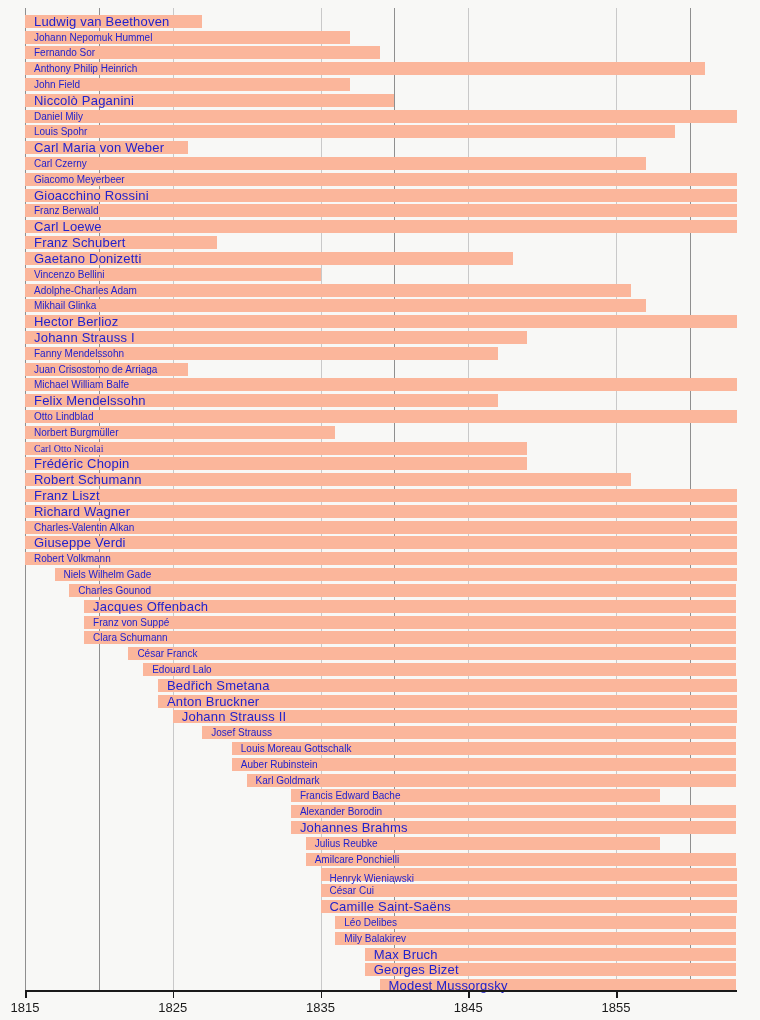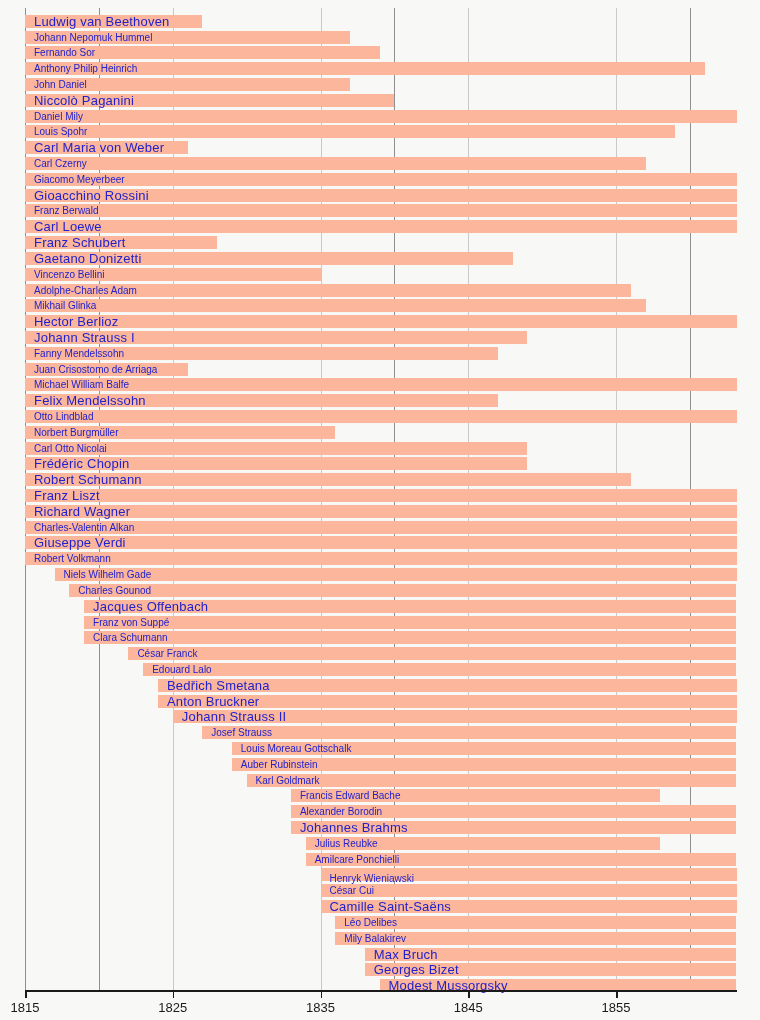--- a/index.html
+++ b/index.html
@@ -72,21 +72,21 @@
   <div id="rows">
       <div class="bar" style="top: 14.7px; left: 25px; width: 177.3px;"></div>
       <span class="bar-label large" style="top: 14.7px; left: 34px;">Ludwig van Beethoven</span>
       <div class="bar" style="top: 30.5px; left: 25px; width: 325.1px;"></div>
       <span class="bar-label small" style="top: 30.5px; left: 34px;">Johann Nepomuk Hummel</span>
       <div class="bar" style="top: 46.3px; left: 25px; width: 354.6px;"></div>
       <span class="bar-label small" style="top: 46.3px; left: 34px;">Fernando Sor</span>
       <div class="bar" style="top: 62.1px; left: 25px; width: 679.6px;"></div>
       <span class="bar-label small" style="top: 62.1px; left: 34px;">Anthony Philip Heinrich</span>
       <div class="bar" style="top: 77.9px; left: 25px; width: 325.1px;"></div>
-      <span class="bar-label small" style="top: 77.9px; left: 34px;">John Daniel</span>
+      <span class="bar-label small" style="top: 77.9px; left: 34px;">John Field</span>
       <div class="bar" style="top: 93.8px; left: 25px; width: 369.4px;"></div>
       <span class="bar-label large" style="top: 93.8px; left: 34px;">Niccolò Paganini</span>
       <div class="bar" style="top: 109.6px; left: 25px; width: 711.5px;"></div>
       <span class="bar-label small" style="top: 109.6px; left: 34px;">Daniel Mily</span>
       <div class="bar" style="top: 125.4px; left: 25px; width: 650.1px;"></div>
       <span class="bar-label small" style="top: 125.4px; left: 34px;">Louis Spohr</span>
       <div class="bar" style="top: 141.2px; left: 25px; width: 162.5px;"></div>
       <span class="bar-label large" style="top: 141.2px; left: 34px;">Carl Maria von Weber</span>
       <div class="bar" style="top: 157px; left: 25px; width: 620.6px;"></div>
       <span class="bar-label small" style="top: 157px; left: 34px;">Carl Czerny</span>
@@ -118,21 +118,21 @@
       <span class="bar-label small" style="top: 362.5px; left: 34px;">Juan Crisostomo de Arriaga</span>
       <div class="bar" style="top: 378.3px; left: 25px; width: 711.5px;"></div>
       <span class="bar-label small" style="top: 378.3px; left: 34px;">Michael William Balfe</span>
       <div class="bar" style="top: 394.1px; left: 25px; width: 472.8px;"></div>
       <span class="bar-label large" style="top: 394.1px; left: 34px;">Felix Mendelssohn</span>
       <div class="bar" style="top: 409.9px; left: 25px; width: 711.5px;"></div>
       <span class="bar-label small" style="top: 409.9px; left: 34px;">Otto Lindblad</span>
       <div class="bar" style="top: 425.8px; left: 25px; width: 310.3px;"></div>
       <span class="bar-label small" style="top: 425.8px; left: 34px;">Norbert Burgmüller</span>
       <div class="bar" style="top: 441.6px; left: 25px; width: 502.4px;"></div>
-      <span class="bar-label small" style="top: 441.6px; left: 34px;">Carl Otto Nicolai</span>
+      <span class="bar-label small" style="top: 441.6px; left: 34px; font-family: Liberation Serif, serif;">Carl Otto Nicolai</span>
       <div class="bar" style="top: 457.4px; left: 25px; width: 502.4px;"></div>
       <span class="bar-label large" style="top: 457.4px; left: 34px;">Frédéric Chopin</span>
       <div class="bar" style="top: 473.2px; left: 25px; width: 605.8px;"></div>
       <span class="bar-label large" style="top: 473.2px; left: 34px;">Robert Schumann</span>
       <div class="bar" style="top: 489px; left: 25px; width: 711.5px;"></div>
       <span class="bar-label large" style="top: 489px; left: 34px;">Franz Liszt</span>
       <div class="bar" style="top: 504.8px; left: 25px; width: 711.5px;"></div>
       <span class="bar-label large" style="top: 504.8px; left: 34px;">Richard Wagner</span>
       <div class="bar" style="top: 520.6px; left: 25px; width: 711.5px;"></div>
       <span class="bar-label small" style="top: 520.6px; left: 34px;">Charles-Valentin Alkan</span>

